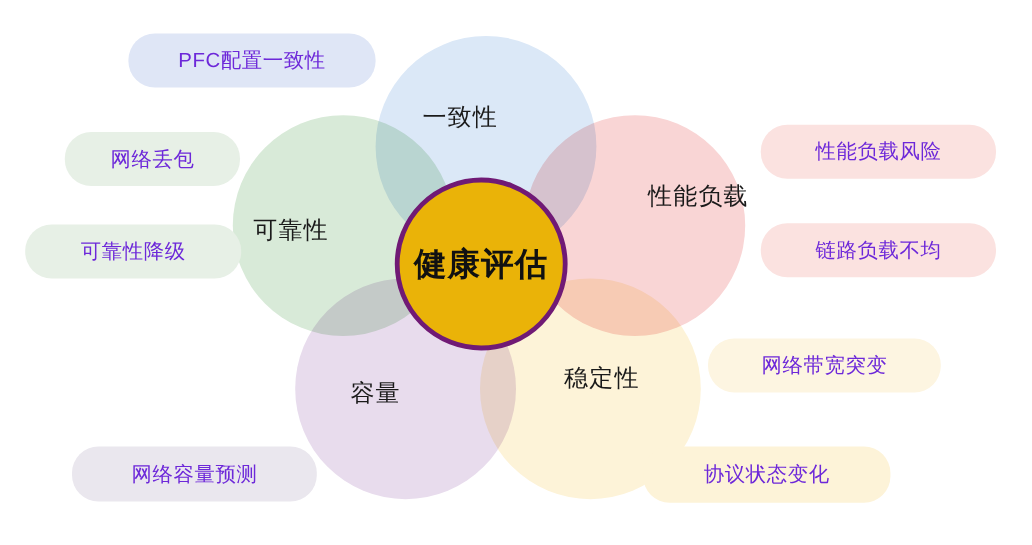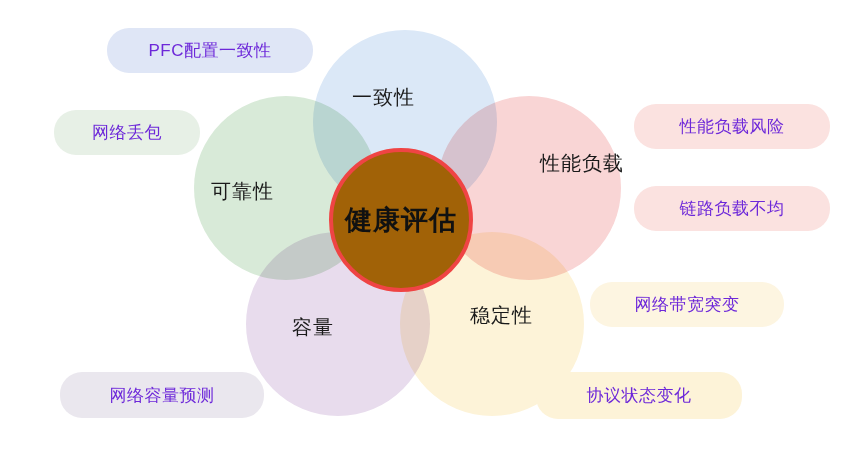--- a/index.html
+++ b/index.html
@@ -32,22 +32,22 @@
     z-index: 6;
   }
   
   #core-circle {
     position: absolute;
     left: 329px;
     top: 148px;
     width: 144px;
     height: 144px;
     border-radius: 50%;
-    background: #a16207;
-    border: 4px solid #ef4444;
+    background: #eab308;
+    border: 4px solid #701a75;
     box-sizing: border-box;
     z-index: 10;
     display: flex;
     align-items: center;
     justify-content: center;
   }
   #core-label {
     font-size: 27px;
     font-weight: bold;
     color: #111111;
@@ -98,20 +98,23 @@
   </div>
 
   <div class="pill" style="left:107px; top:28px; width:206px; height:45px; background:#dfe6f6;">
     <span>PFC配置一致性</span>
   </div>
 
   <div class="pill" style="left:54px; top:110px; width:146px; height:45px; background:#e7f0e6;">
     <span>网络丢包</span>
   </div>
 
+  <div class="pill" style="left:21px; top:187px; width:180px; height:45px; background:#e7f0e6;">
+    <span>可靠性降级</span>
+  </div>
 
   <div class="pill" style="left:634px; top:104px; width:196px; height:45px; background:#fbe2e0;">
     <span>性能负载风险</span>
   </div>
 
   <div class="pill" style="left:634px; top:186px; width:196px; height:45px; background:#fbe2e0;">
     <span>链路负载不均</span>
   </div>
 
   <div class="pill" style="left:590px; top:282px; width:194px; height:45px; background:#fdf5e1;">

